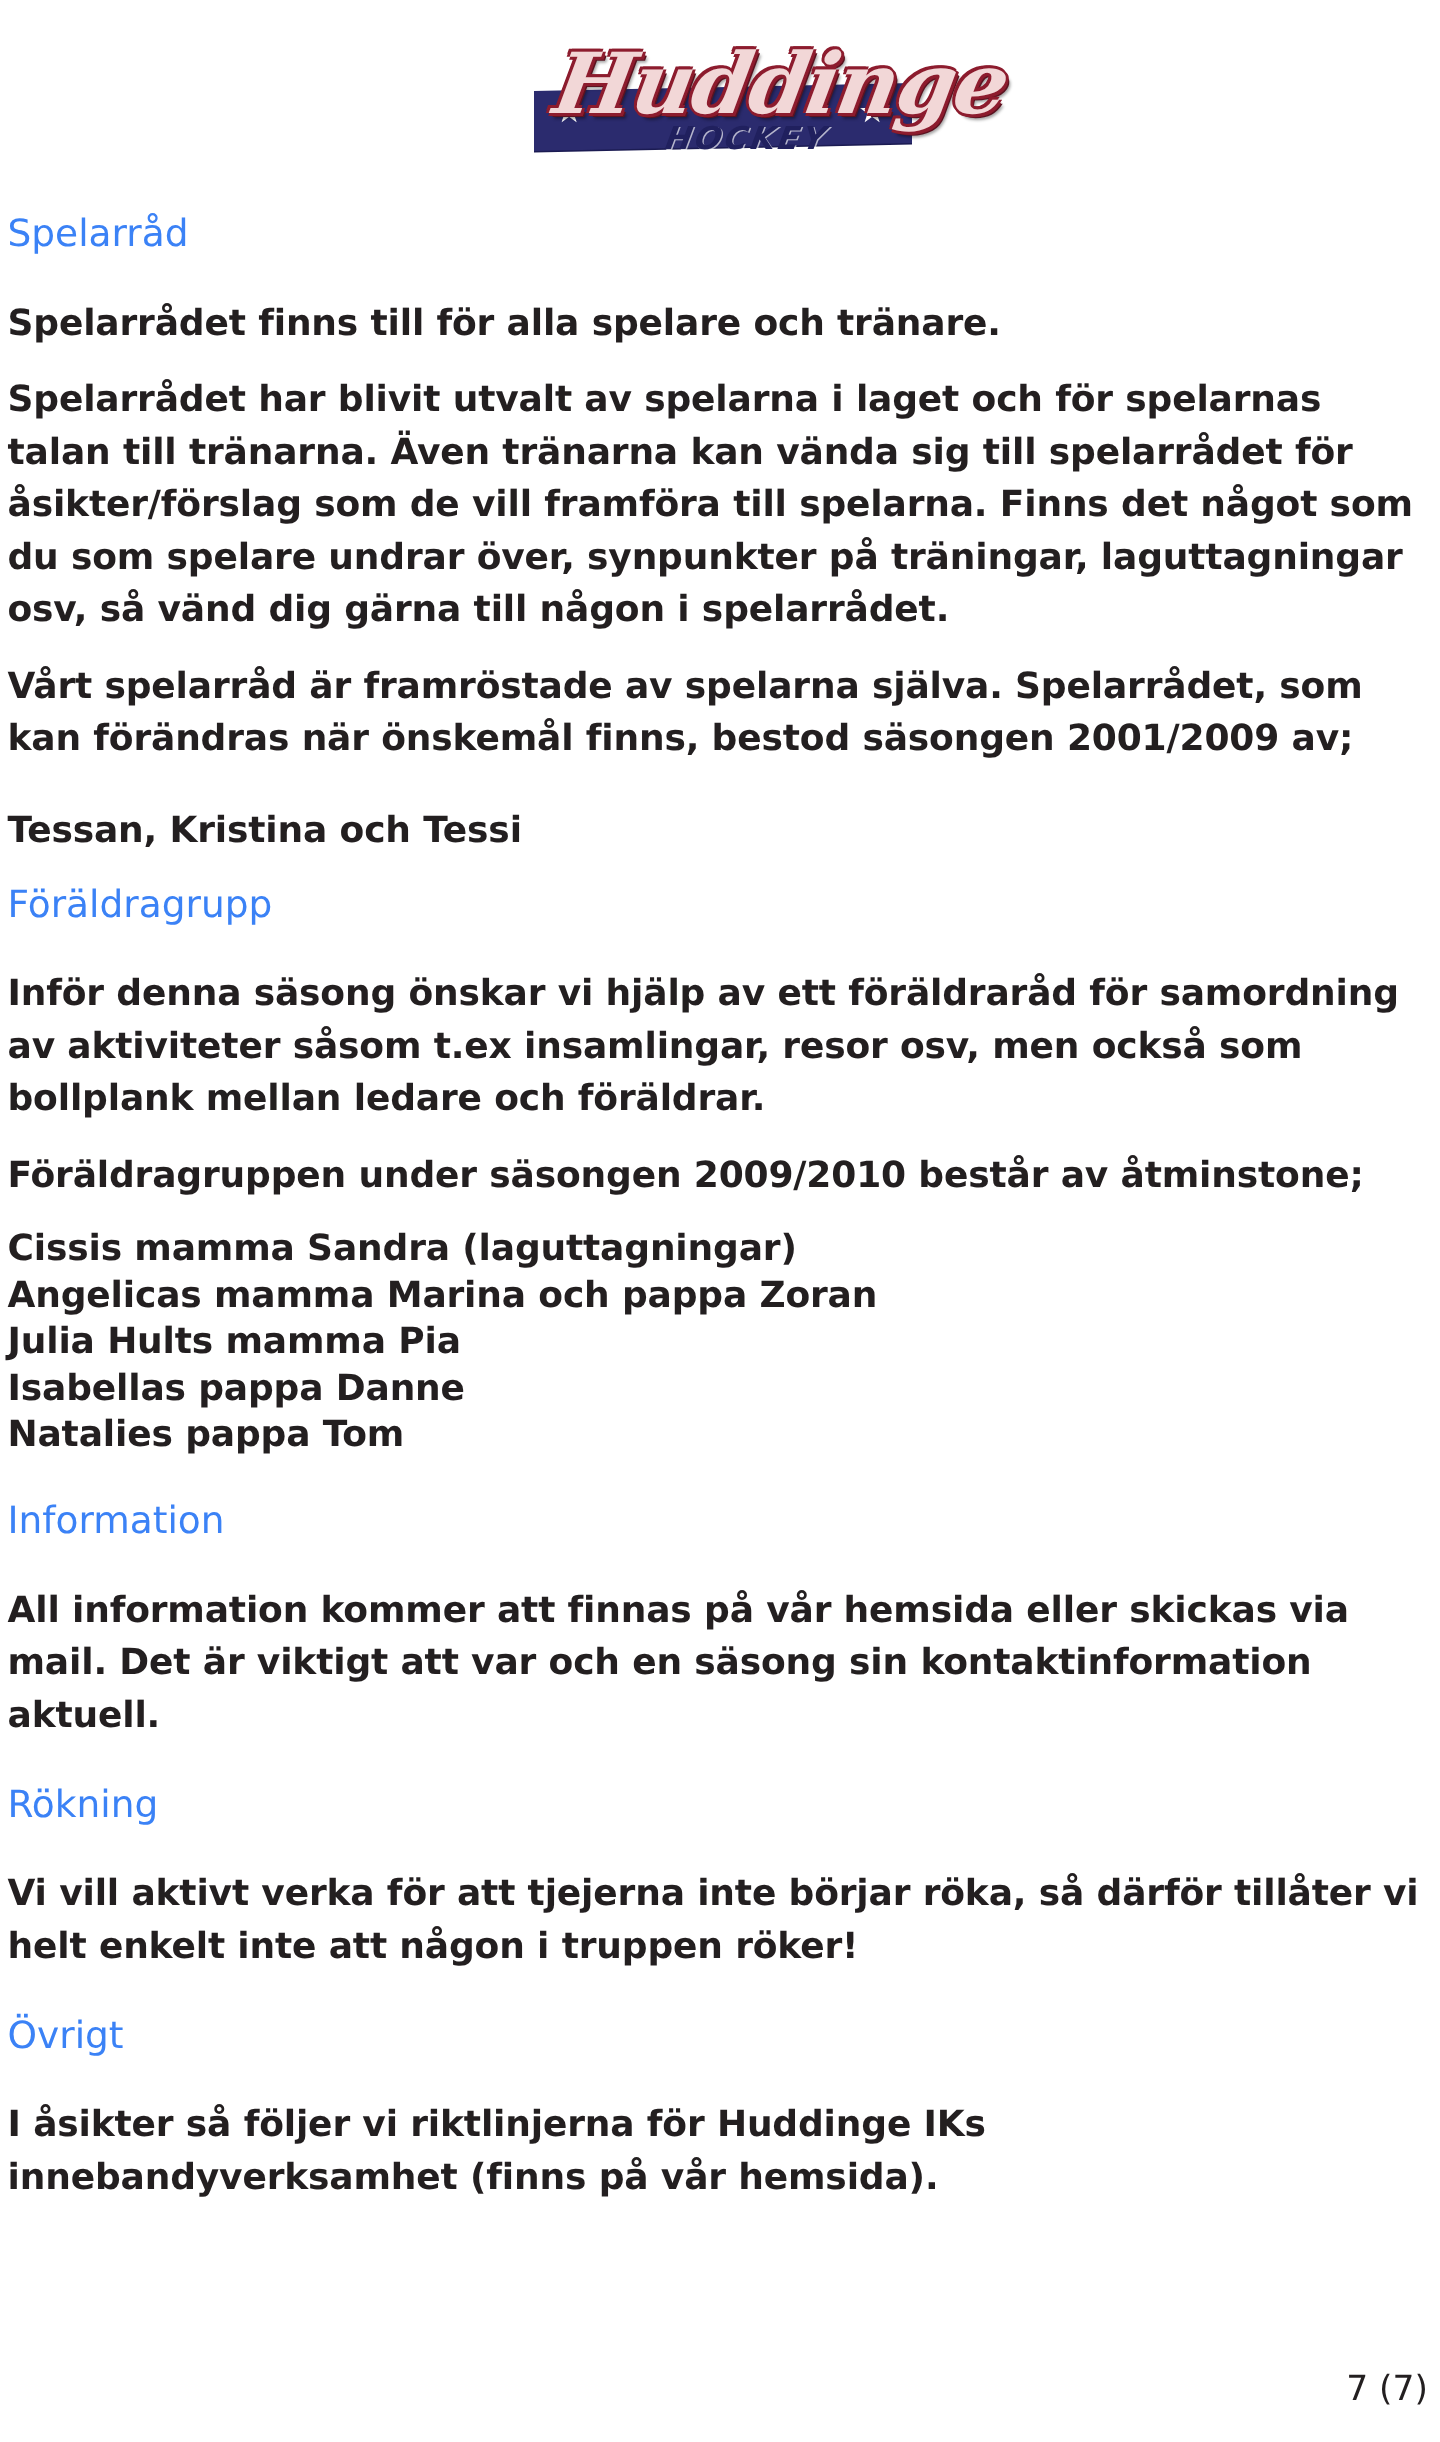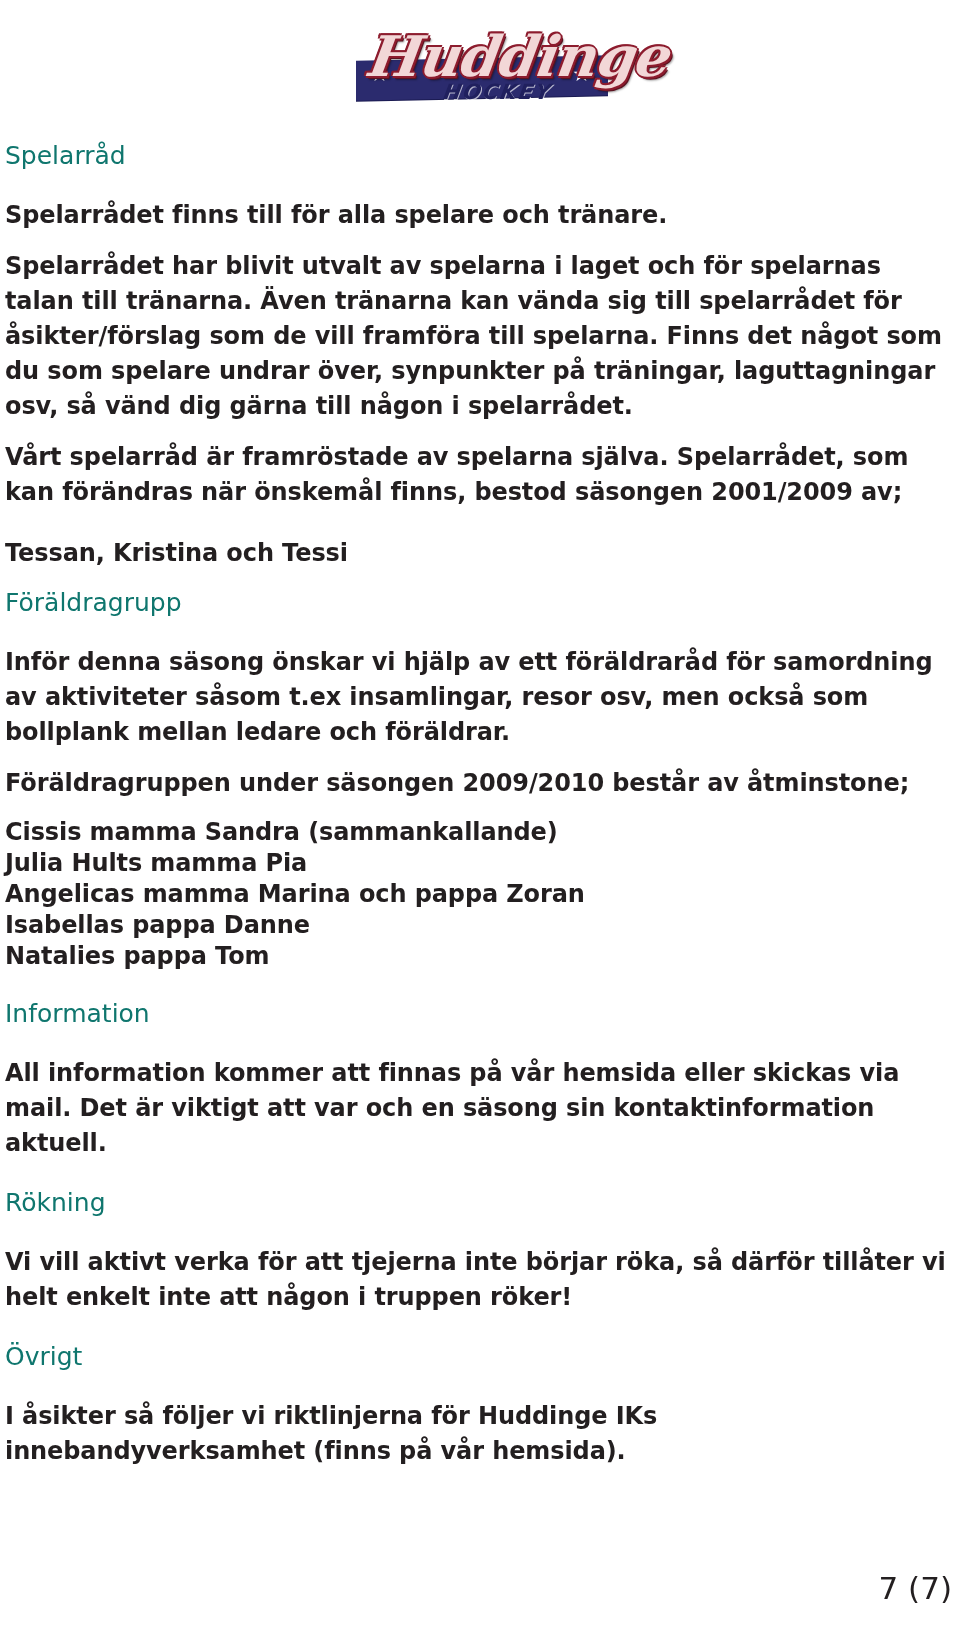--- a/index.html
+++ b/index.html
@@ -117,21 +117,21 @@
     top: 140px;
     width: 950px;
   }
 
   h2.section-heading {
     margin: 0;
     font-family: "DejaVu Sans", sans-serif;
     font-weight: normal;
     font-size: 25px;
     line-height: 32px;
-    color: #0f766e;
+    color: #3b82f6;
     letter-spacing: 0px;
   }
 
   p.body-text, div.body-text {
     margin: 0;
     font-family: "DejaVu Sans", sans-serif;
     font-weight: bold;
     font-size: 24px;
     line-height: 35px;
     color: #231f20;
@@ -144,21 +144,21 @@
     font-size: 24px;
     line-height: 31px;
   }
 
   
   .footer {
     position: absolute;
     right: 8px;
     bottom: 22px;
     font-family: "DejaVu Sans", sans-serif;
-    font-size: 31px;
+    font-size: 23px;
     color: #231f20;
   }
 </style>
 </head>
 <body>
 
 <div class="page">
 
   <div class="logo-wrap">
     <div class="logo">
@@ -187,23 +187,23 @@
     <p class="body-text">Tessan, Kristina och Tessi</p>
 
     <div class="spacer-sm"></div>
     <h2 class="section-heading">Föräldragrupp</h2>
     <div class="spacer-md"></div>
     <p class="body-text">Inför denna säsong önskar vi hjälp av ett föräldraråd för samordning av aktiviteter såsom t.ex insamlingar, resor osv, men också som bollplank mellan ledare och föräldrar.</p>
     <div class="spacer-sm"></div>
     <p class="body-text">Föräldragruppen under säsongen 2009/2010 består av åtminstone;</p>
     <div class="spacer-sm"></div>
     <div class="body-text name-list">
-      <div>Cissis mamma Sandra (sammankallande)</div>
+      <div>Cissis mamma Sandra (laguttagningar)</div>
+      <div>Angelicas mamma Marina och pappa Zoran</div>
       <div>Julia Hults mamma Pia</div>
-      <div>Angelicas mamma Marina och pappa Zoran</div>
       <div>Isabellas pappa Danne</div>
       <div>Natalies pappa Tom</div>
     </div>
 
     <div class="spacer-md"></div>
     <h2 class="section-heading">Information</h2>
     <div class="spacer-md"></div>
     <p class="body-text">All information kommer att finnas på vår hemsida eller skickas via mail. Det är viktigt att var och en säsong sin kontaktinformation aktuell.</p>
 
     <div class="spacer-md"></div>

